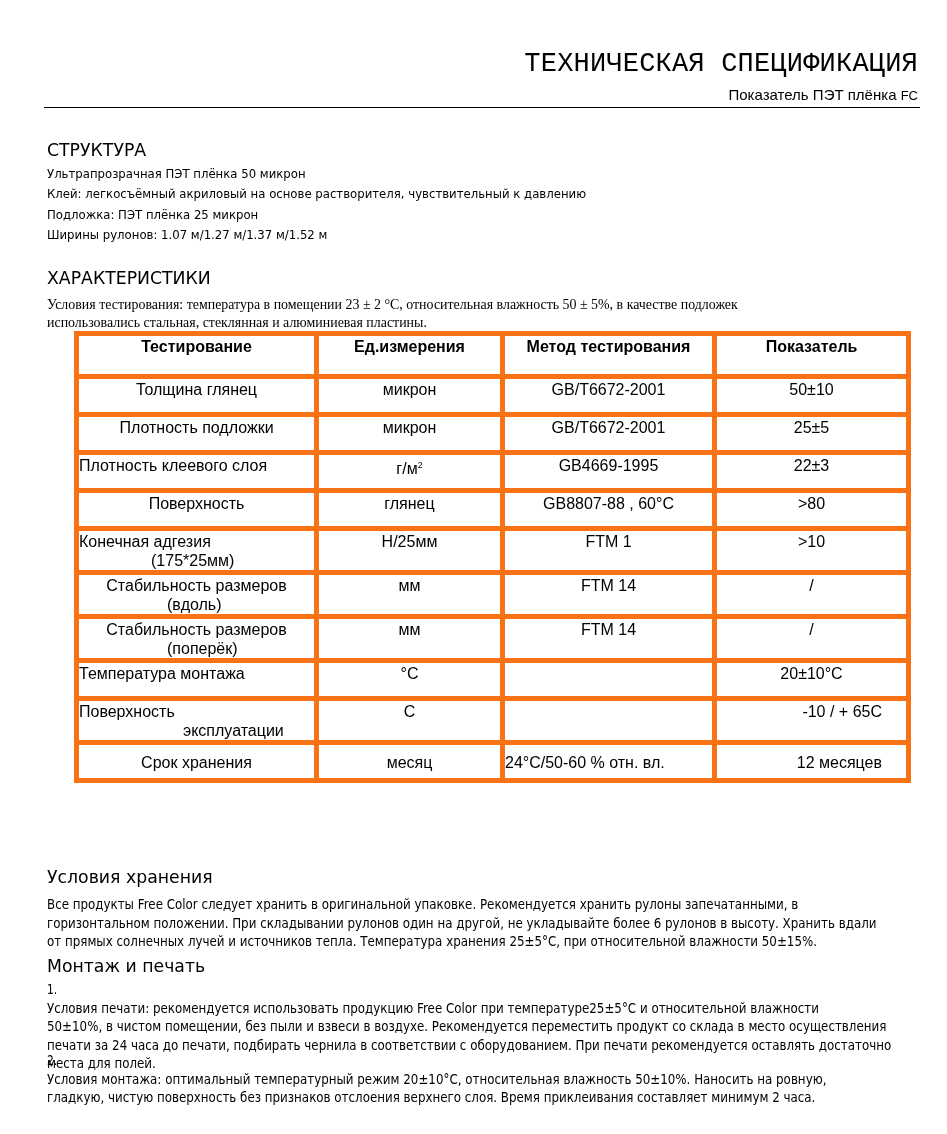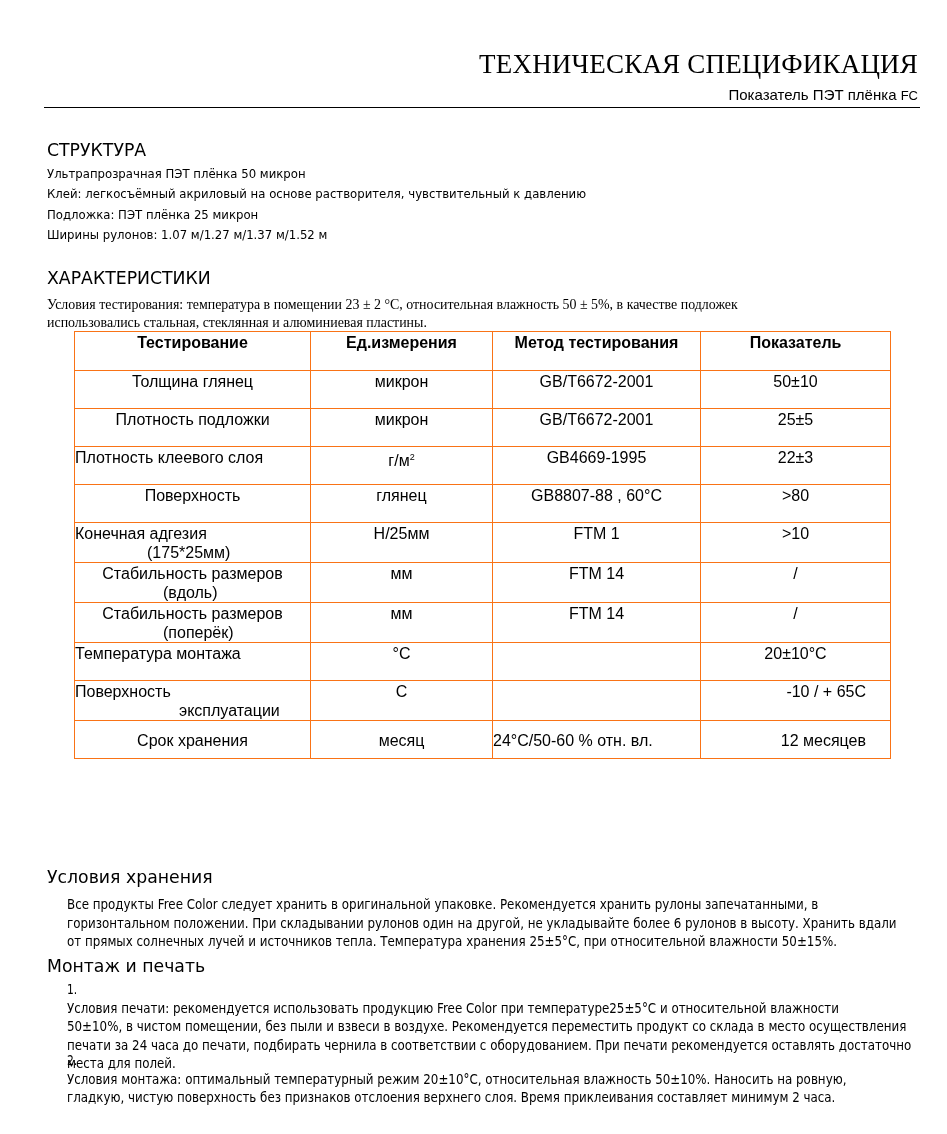--- a/index.html
+++ b/index.html
@@ -1,44 +1,44 @@
 <!DOCTYPE html>
 <html><head>
   <meta charset="utf-8">
   <style>
     html, body { margin: 0; padding: 0; background: #ffffff; }
     body { width: 947px; height: 1134px; position: relative; color: #000; overflow: hidden; }
 
-    #doc-title { position: absolute; right: 29px; top: 49px; font-family: Liberation Serif, serif; font-size: 27px; letter-spacing: 0.2px; white-space: nowrap; }
+    #doc-title { position: absolute; right: 29px; top: 49px; font-family: Liberation Mono, monospace; font-size: 27px; letter-spacing: 0.2px; white-space: nowrap; }
     #doc-subtitle { position: absolute; right: 29px; top: 86px; font-family: "Liberation Sans", sans-serif; font-size: 15px; white-space: nowrap; }
     #doc-subtitle .fc { font-size: 13px; }
     #header-rule { position: absolute; left: 44px; top: 107px; width: 876px; height: 0; border-top: 1.5px solid #000; }
 
     .h2 { position: absolute; left: 47px; font-family: "DejaVu Sans", sans-serif; font-size: 18px; font-weight: normal; margin: 0; white-space: nowrap; transform: scaleX(0.96); transform-origin: left; }
     #structure-heading { top: 139px; }
     #characteristics-heading { top: 267px; }
     #storage-heading { top: 866px; }
     #mounting-heading { top: 955px; }
 
     .struct-line { position: absolute; left: 47px; font-family: "DejaVu Sans", sans-serif; font-size: 13px; white-space: nowrap; transform: scaleX(0.9); transform-origin: left; }
 
     #test-conditions { position: absolute; left: 47px; top: 295px; width: 900px; font-family: "Liberation Serif", serif; font-size: 14.5px; line-height: 18px; }
     #test-conditions span { display: block; white-space: nowrap; transform: scaleX(0.96); transform-origin: left; }
 
     #spec-table { position: absolute; left: 74px; top: 331px; border-collapse: collapse; font-family: "Liberation Sans", sans-serif; font-size: 16px; }
-    #spec-table td, #spec-table th { border: 1px solid #f97316; padding: 0; vertical-align: top; position: relative; }
+    #spec-table td, #spec-table th { border: 5px solid #f97316; padding: 0; vertical-align: top; position: relative; }
     #spec-table th { font-weight: bold; height: 38px; }
     #spec-table th div { padding-top: 2px; text-align: center; }
     .c0 { width: 235px; } .c1 { width: 181px; } .c2 { width: 207px; } .c3 { width: 189px; }
     #spec-table tr.r { height: 38px; }
     .cell { padding-top: 1px; line-height: 19px; }
     .ctr { text-align: center; }
     .l2 { display: block; }
 
-    .para { position: absolute; left: 47px; width: 880px; font-family: "DejaVu Sans", sans-serif; font-size: 13.2px; line-height: 18.5px; margin-left: 20px; }
+    .para { position: absolute; left: 47px; width: 880px; font-family: "DejaVu Sans", sans-serif; font-size: 13.2px; line-height: 18.5px; }
     .para span { display: block; white-space: nowrap; transform: scaleX(0.9); transform-origin: left; }
     #storage-text { top: 896px; }
     #mount-item-1 { top: 981px; }
     #mount-item-2 { top: 1052px; }
     .num { display: inline-block; width: 32px; }
   </style>
 </head>
 <body>
 
 <div id="doc-title">ТЕХНИЧЕСКАЯ СПЕЦИФИКАЦИЯ</div>

